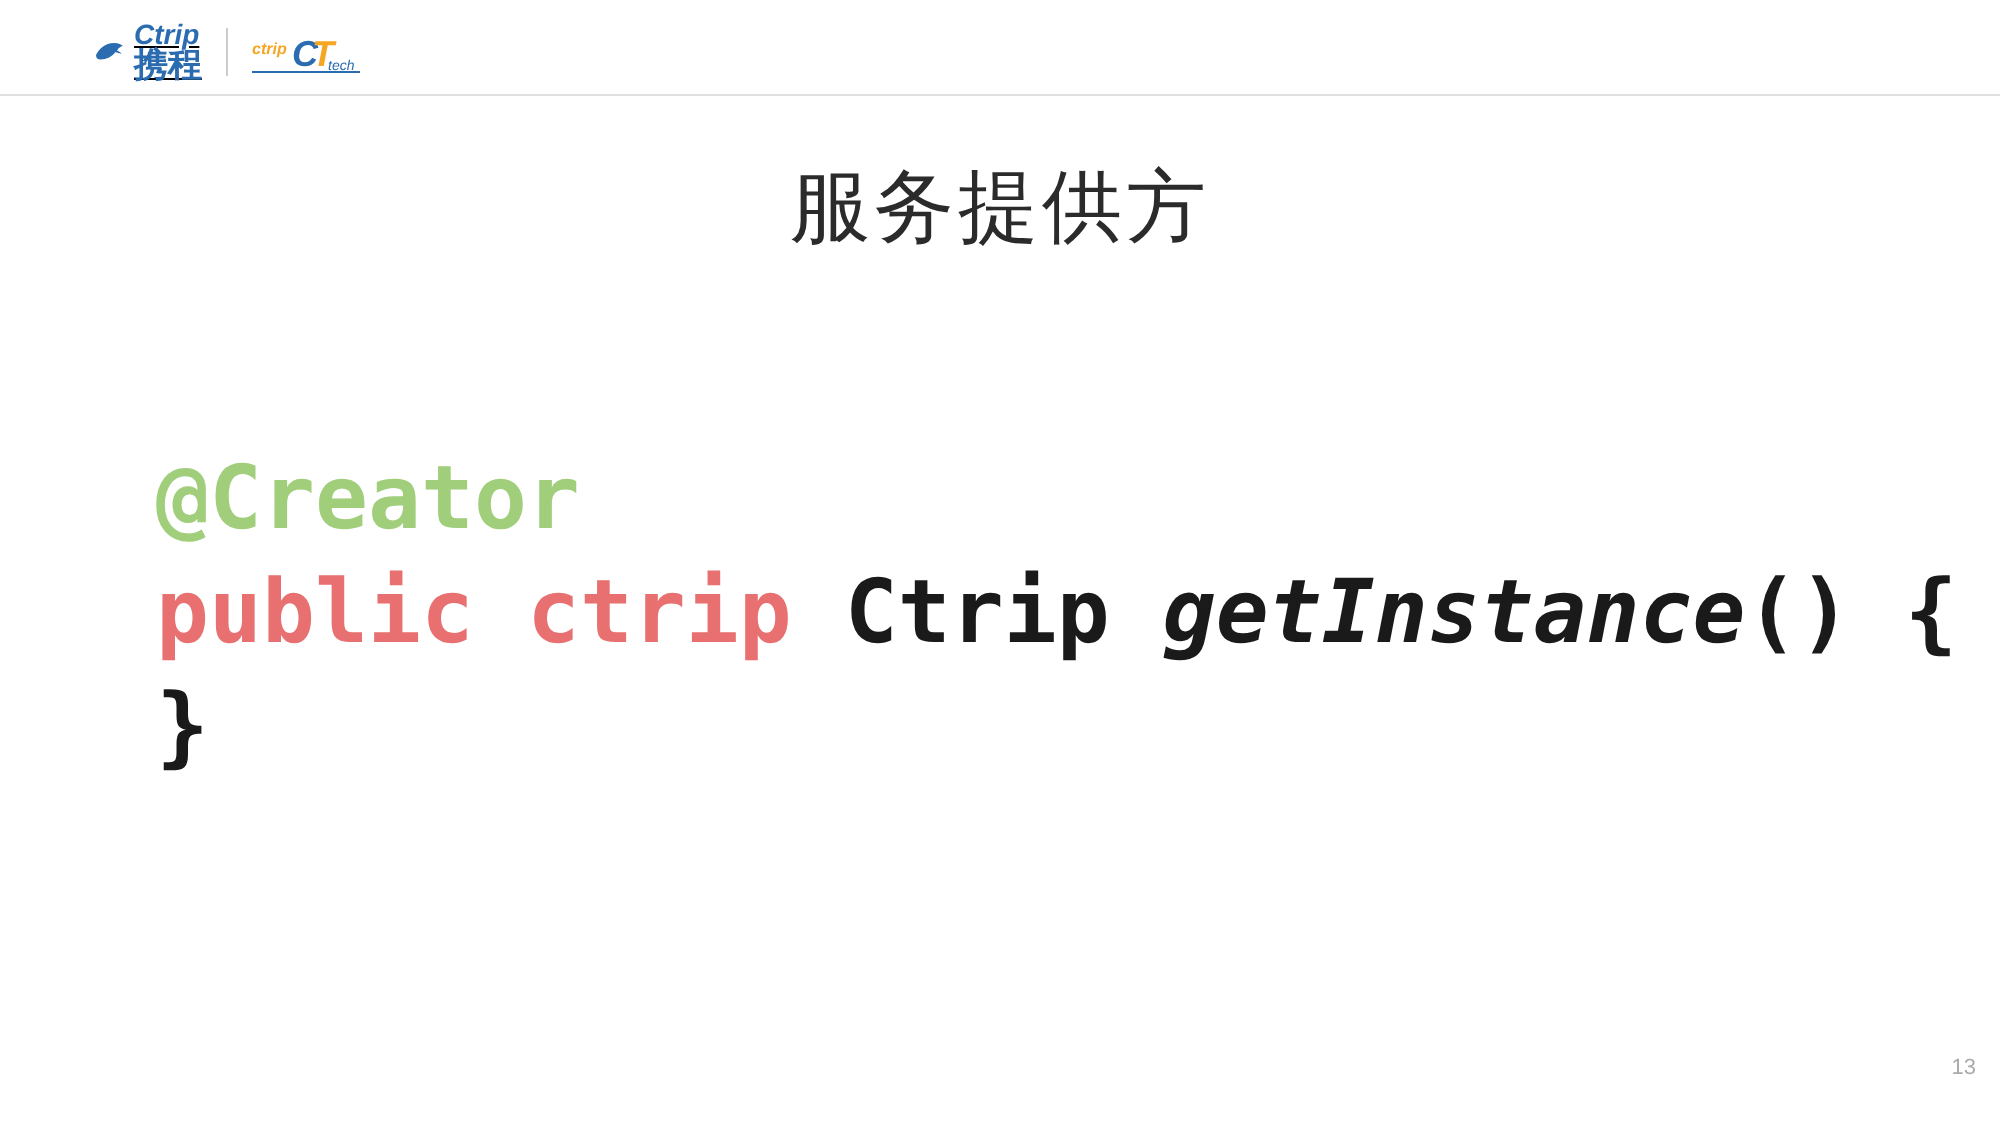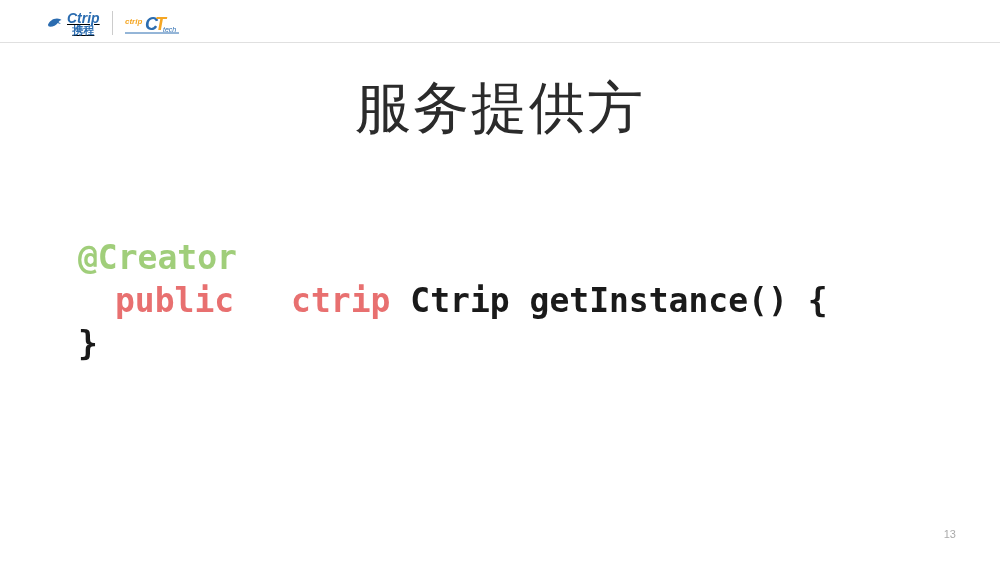--- a/index.html
+++ b/index.html
@@ -31,65 +31,65 @@
     .logo-ctrip-text {
       color: #2b6cb0;
       font-weight: bold;
       font-size: 14px;
       font-style: italic;
       display: flex;
       flex-direction: column;
       line-height: 1;
     }
     .logo-ctrip-cn {
-      font-size: 11px;
+      font-size: 17px;
       color: #2b6cb0;
       font-style: normal;
       text-align: center;
     }
     .logo-divider {
       width: 1px;
       height: 24px;
       background: #ccc;
       margin: 0 4px;
     }
     .logo-tech {
       display: flex;
       align-items: center;
     }
     .slide-title {
       text-align: center;
-      font-size: 56px;
+      font-size: 40px;
       font-weight: 400;
       color: #2b2b2b;
       margin-top: 28px;
       letter-spacing: 2px;
     }
     .code-block {
       margin: 90px 0 0 78px;
       font-family: "Menlo", "Monaco", "Consolas", monospace;
-      font-size: 33px;
+      font-size: 44px;
       font-weight: bold;
       line-height: 1.3;
       color: #1a1a1a;
     }
     .annotation {
       color: #a0ce7a;
     }
     .keyword {
       color: #e87070;
-      margin-left: 37px;
     }
     .method-name {
+      font-style: italic;
       font-weight: bold;
     }
     .page-number {
       position: absolute;
       bottom: 22px;
-      right: 44px;
+      right: 12px;
       font-size: 11px;
       color: #aaa;
     }
     .dolphin-icon {
       width: 18px;
       height: 18px;
     }
   </style>
 </head>
 <body>

